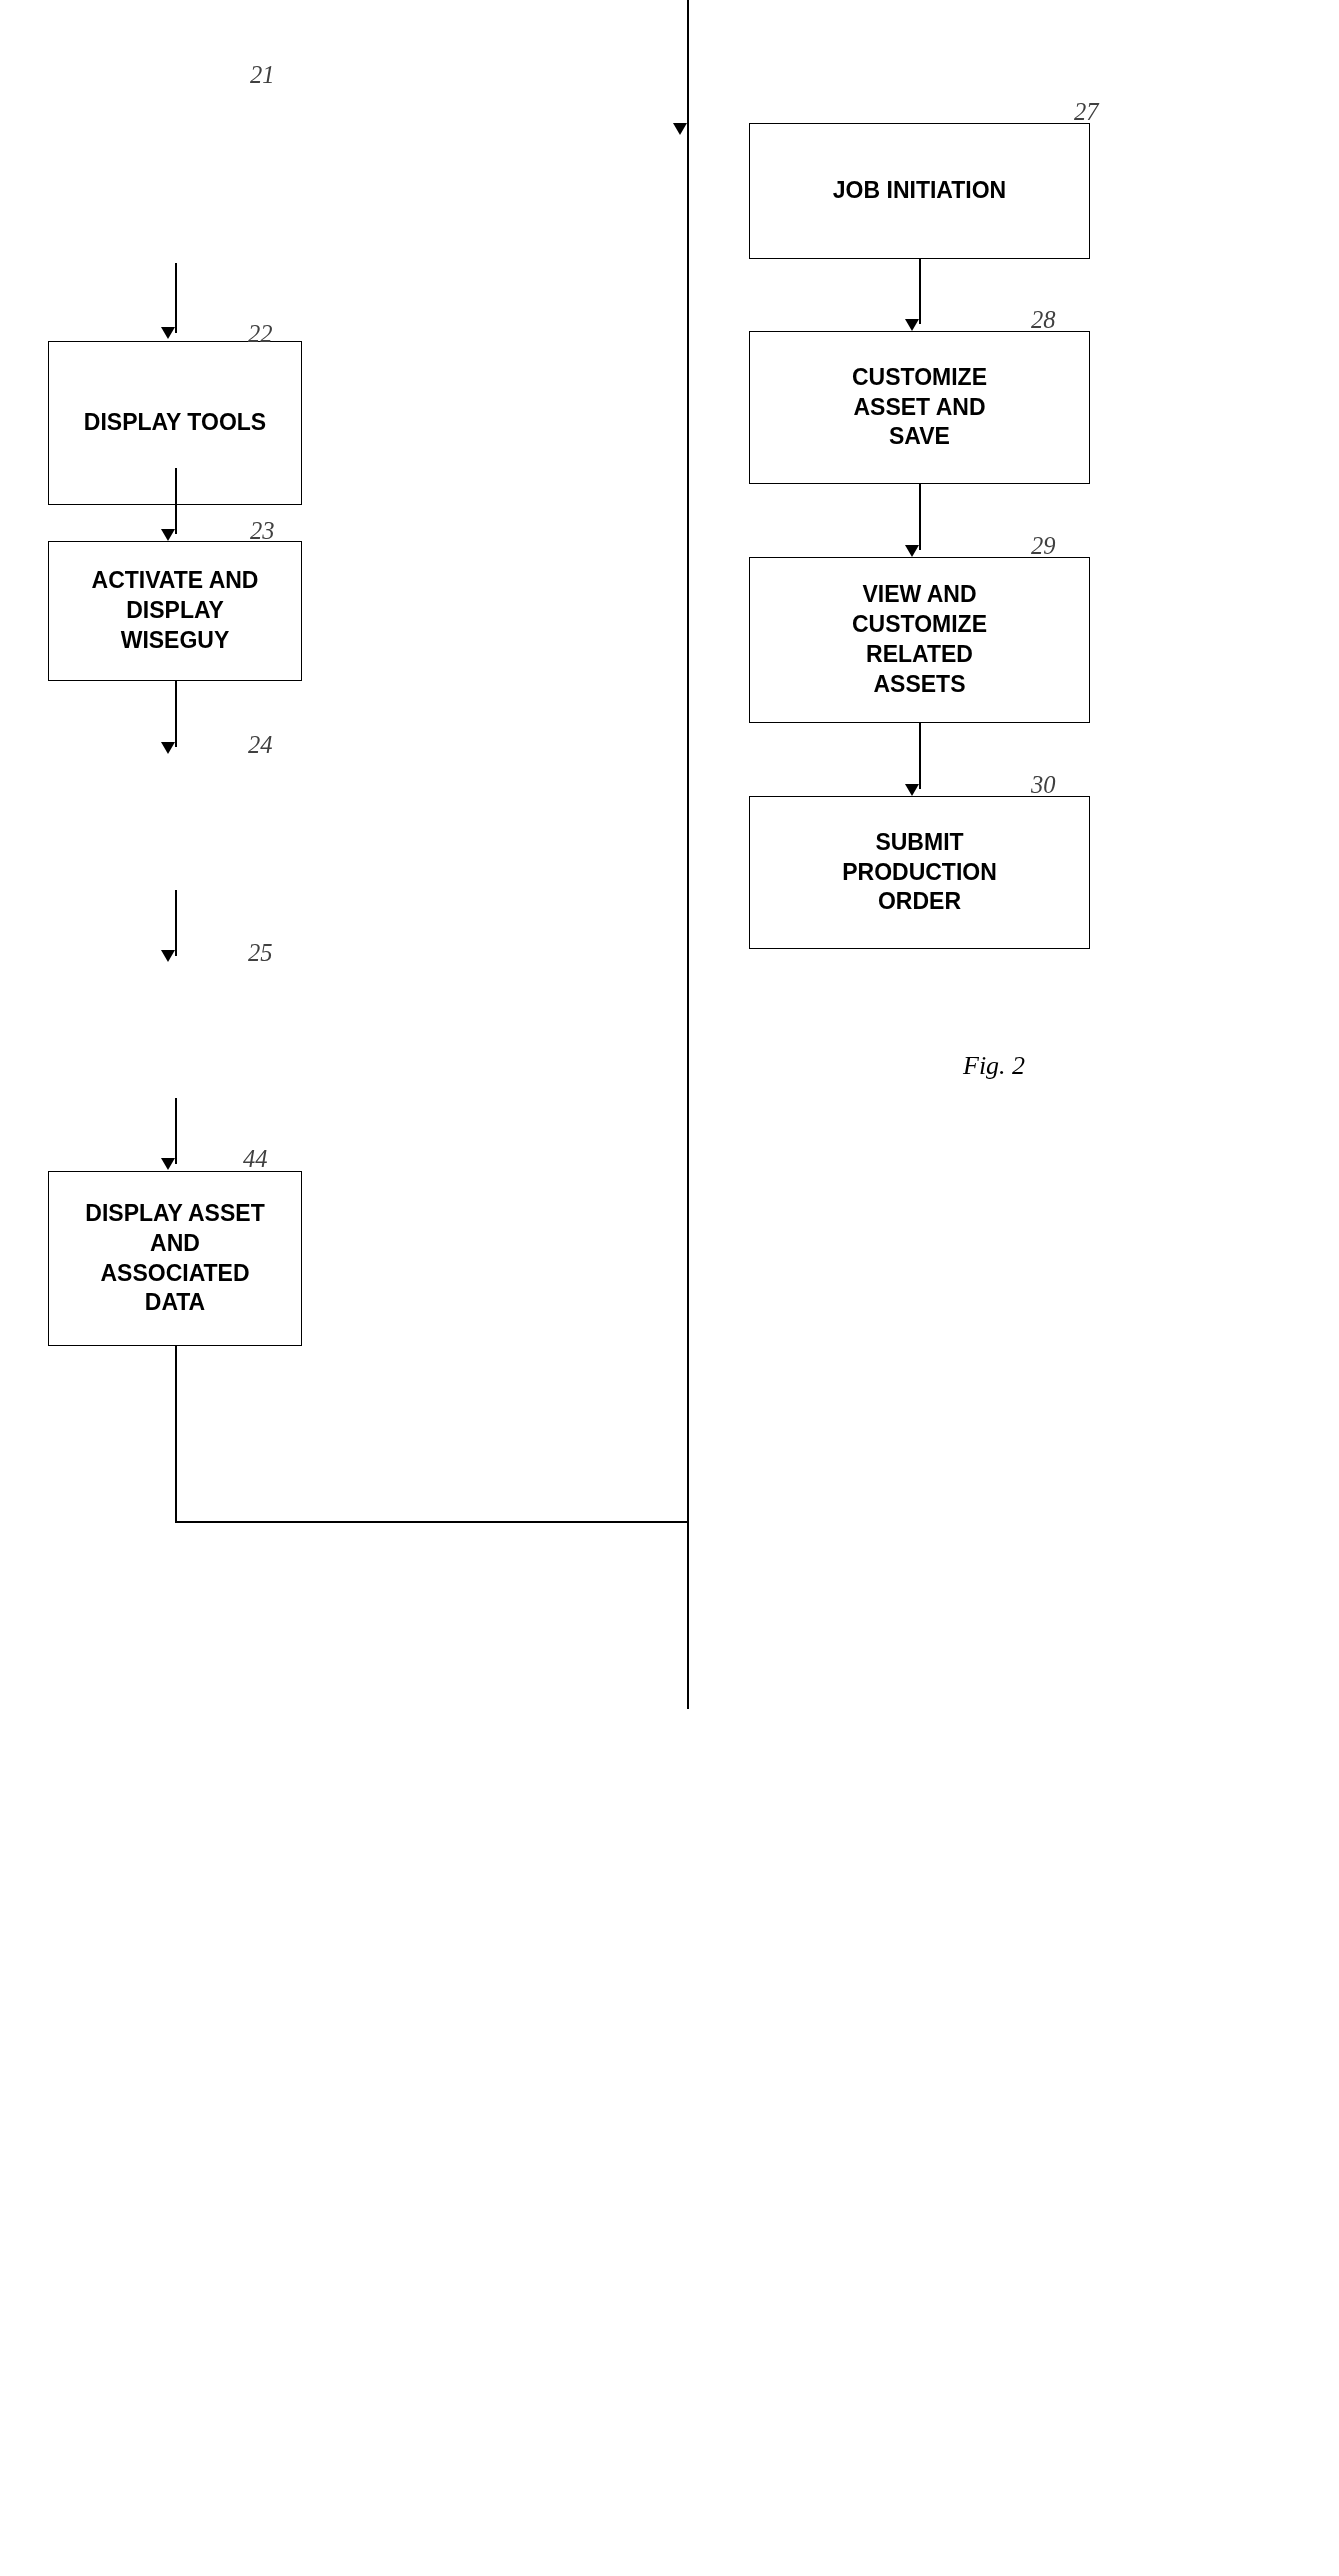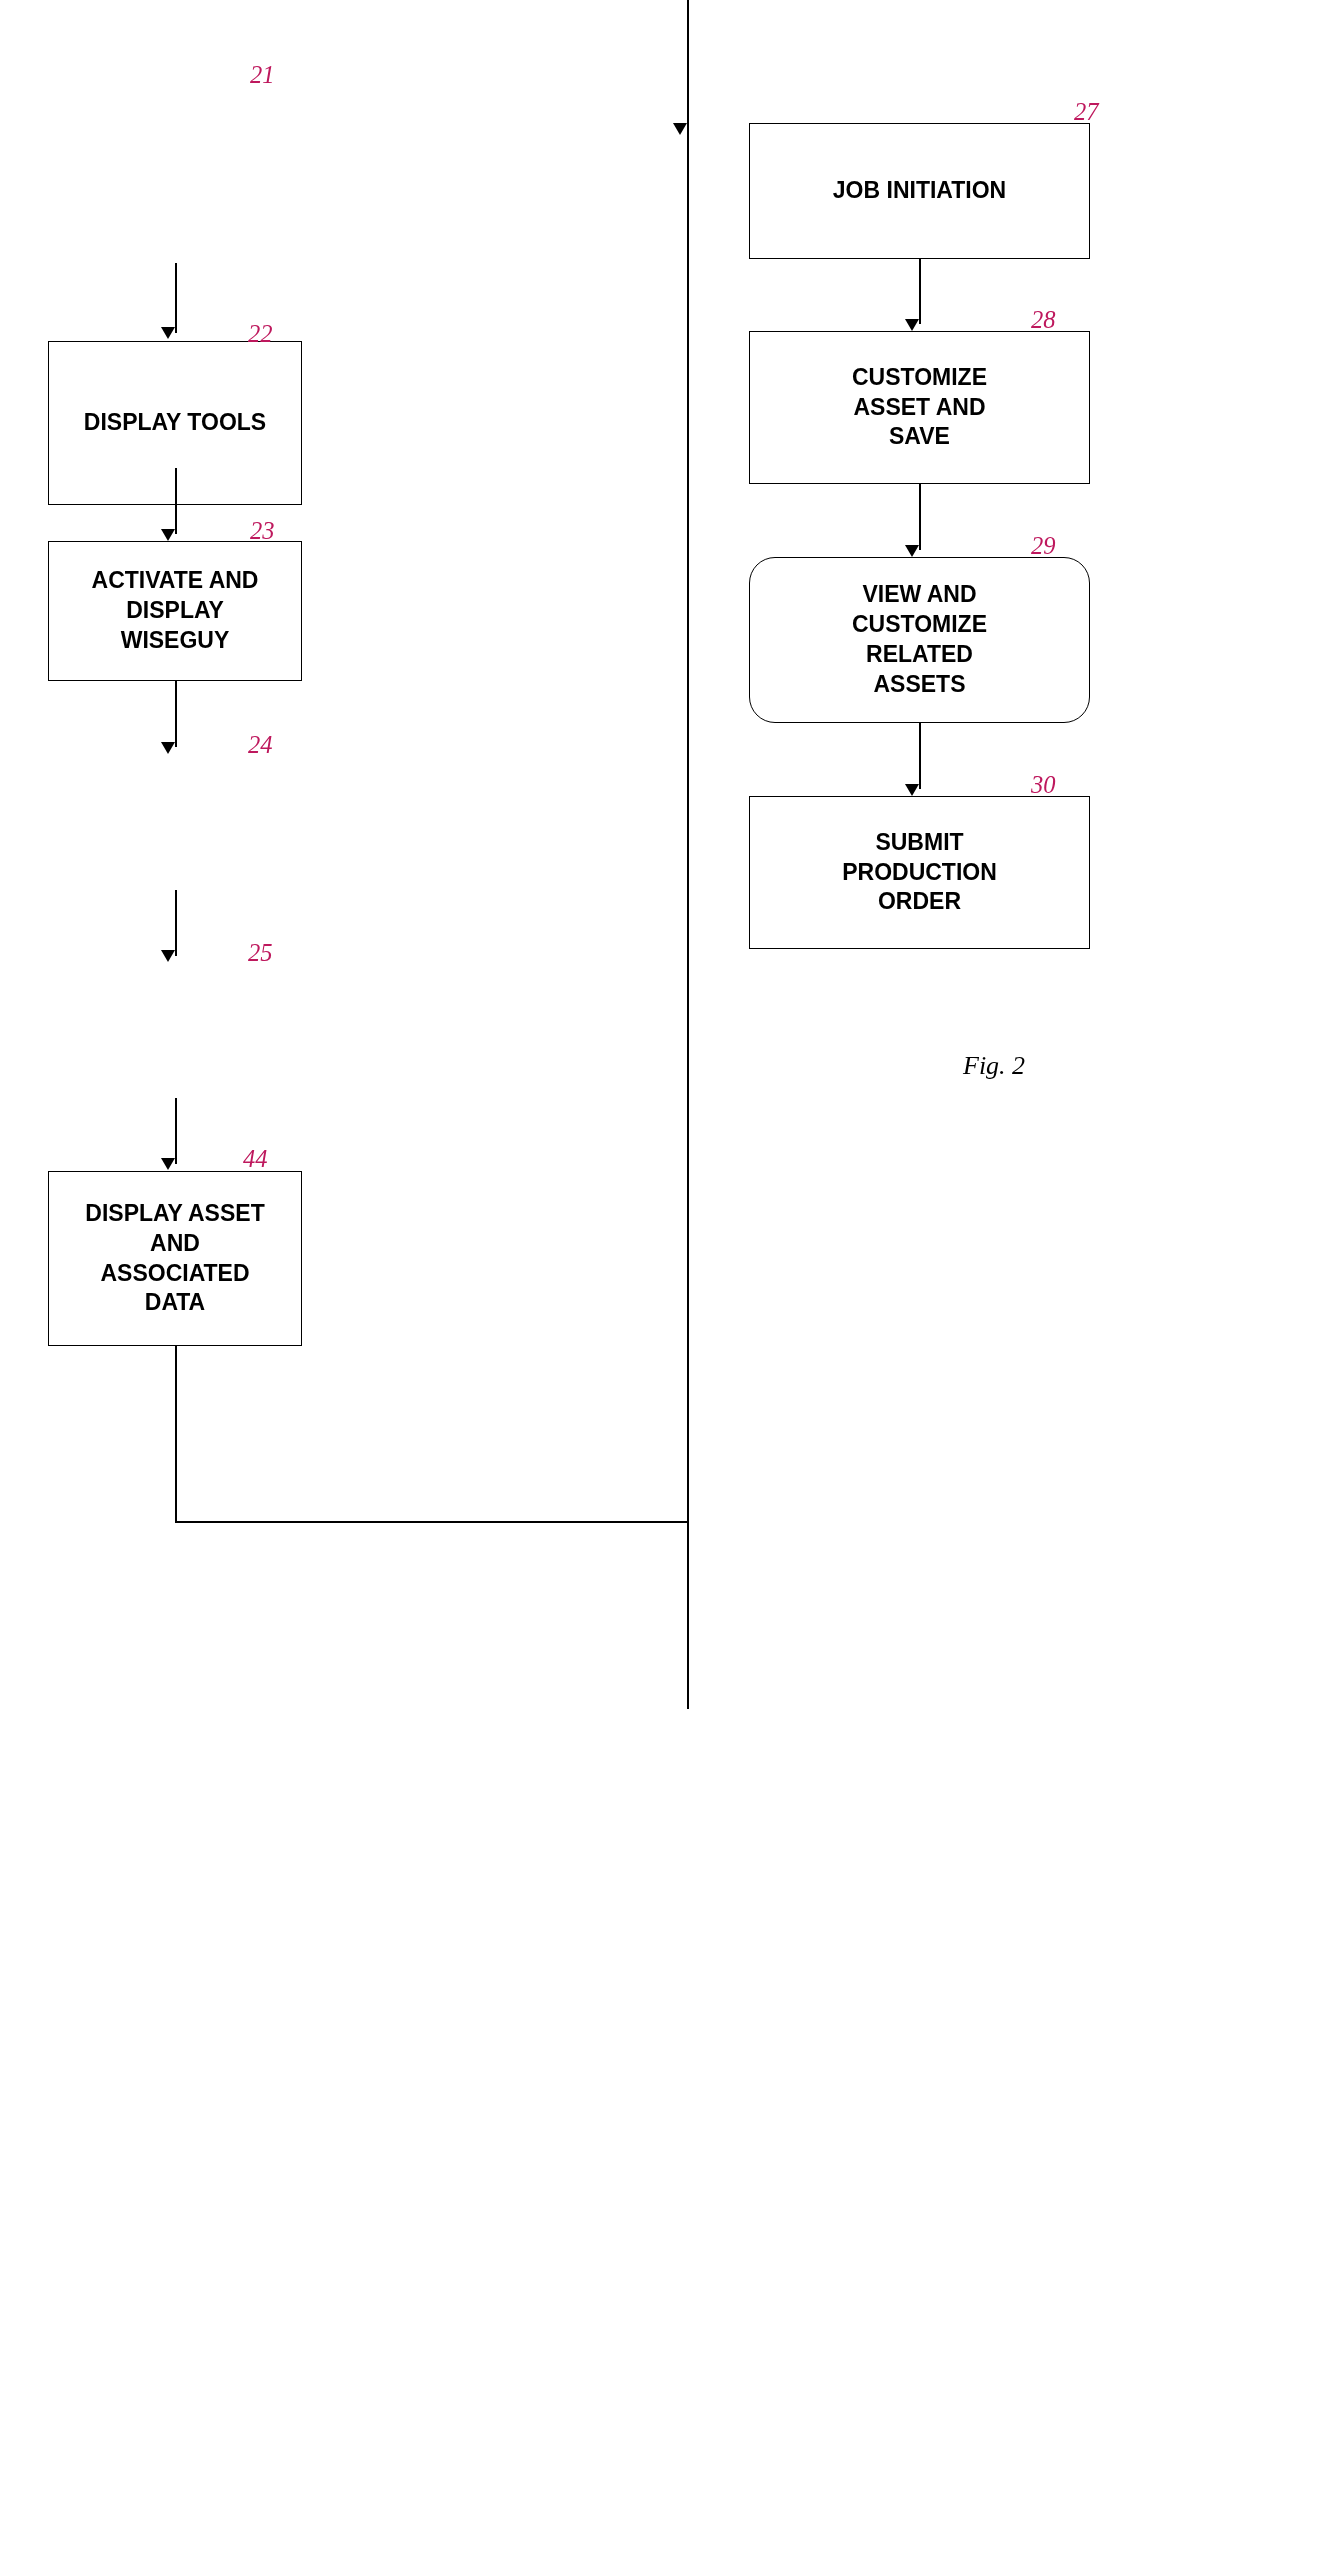--- a/index.html
+++ b/index.html
@@ -33,21 +33,21 @@
       font-family: Arial, sans-serif;
       line-height: 1.3;
     }
 
     
     .ref-num {
       position: absolute;
       font-style: italic;
       font-size: 24.5px;
       font-family: Georgia, serif;
-      color: #be185d;
+      color: #404040;
     }
 
     .arrowhead-down {
       position: absolute;
       width: 0;
       height: 0;
       border-left: 7px solid transparent;
       border-right: 7px solid transparent;
       border-top: 12.3px solid #000;
       left: 50%;
@@ -122,21 +122,21 @@
 
   <div class="line-v" style="left: 919px; top: 258px; height: 66px;"></div>
   <div class="arrowhead-down" style="left: 912px; top: 319px;"></div>
 
   <div class="flow-box" style="left: 749px; top: 331px; width: 341px; height: 153px;">CUSTOMIZE<br>ASSET AND<br>SAVE</div>
   <span class="ref-num" style="left: 1031px; top: 306px;">28</span>
 
   <div class="line-v" style="left: 919px; top: 484px; height: 66px;"></div>
   <div class="arrowhead-down" style="left: 912px; top: 545px;"></div>
 
-  <div class="flow-box" style="left: 749px; top: 557px; width: 341px; height: 166px; border-radius: 26px;">VIEW AND<br>CUSTOMIZE<br>RELATED<br>ASSETS</div>
+  <div class="flow-box" style="left: 749px; top: 557px; width: 341px; height: 166px;">VIEW AND<br>CUSTOMIZE<br>RELATED<br>ASSETS</div>
   <span class="ref-num" style="left: 1031px; top: 532px;">29</span>
 
   <div class="line-v" style="left: 919px; top: 723px; height: 66px;"></div>
   <div class="arrowhead-down" style="left: 912px; top: 784px;"></div>
 
   <div class="flow-box" style="left: 749px; top: 796px; width: 341px; height: 153px;">SUBMIT<br>PRODUCTION<br>ORDER</div>
   <span class="ref-num" style="left: 1031px; top: 771px;">30</span>
 
   <div class="line-v" style="left: 687px; top: 0px; height: 123px;"></div>
 

